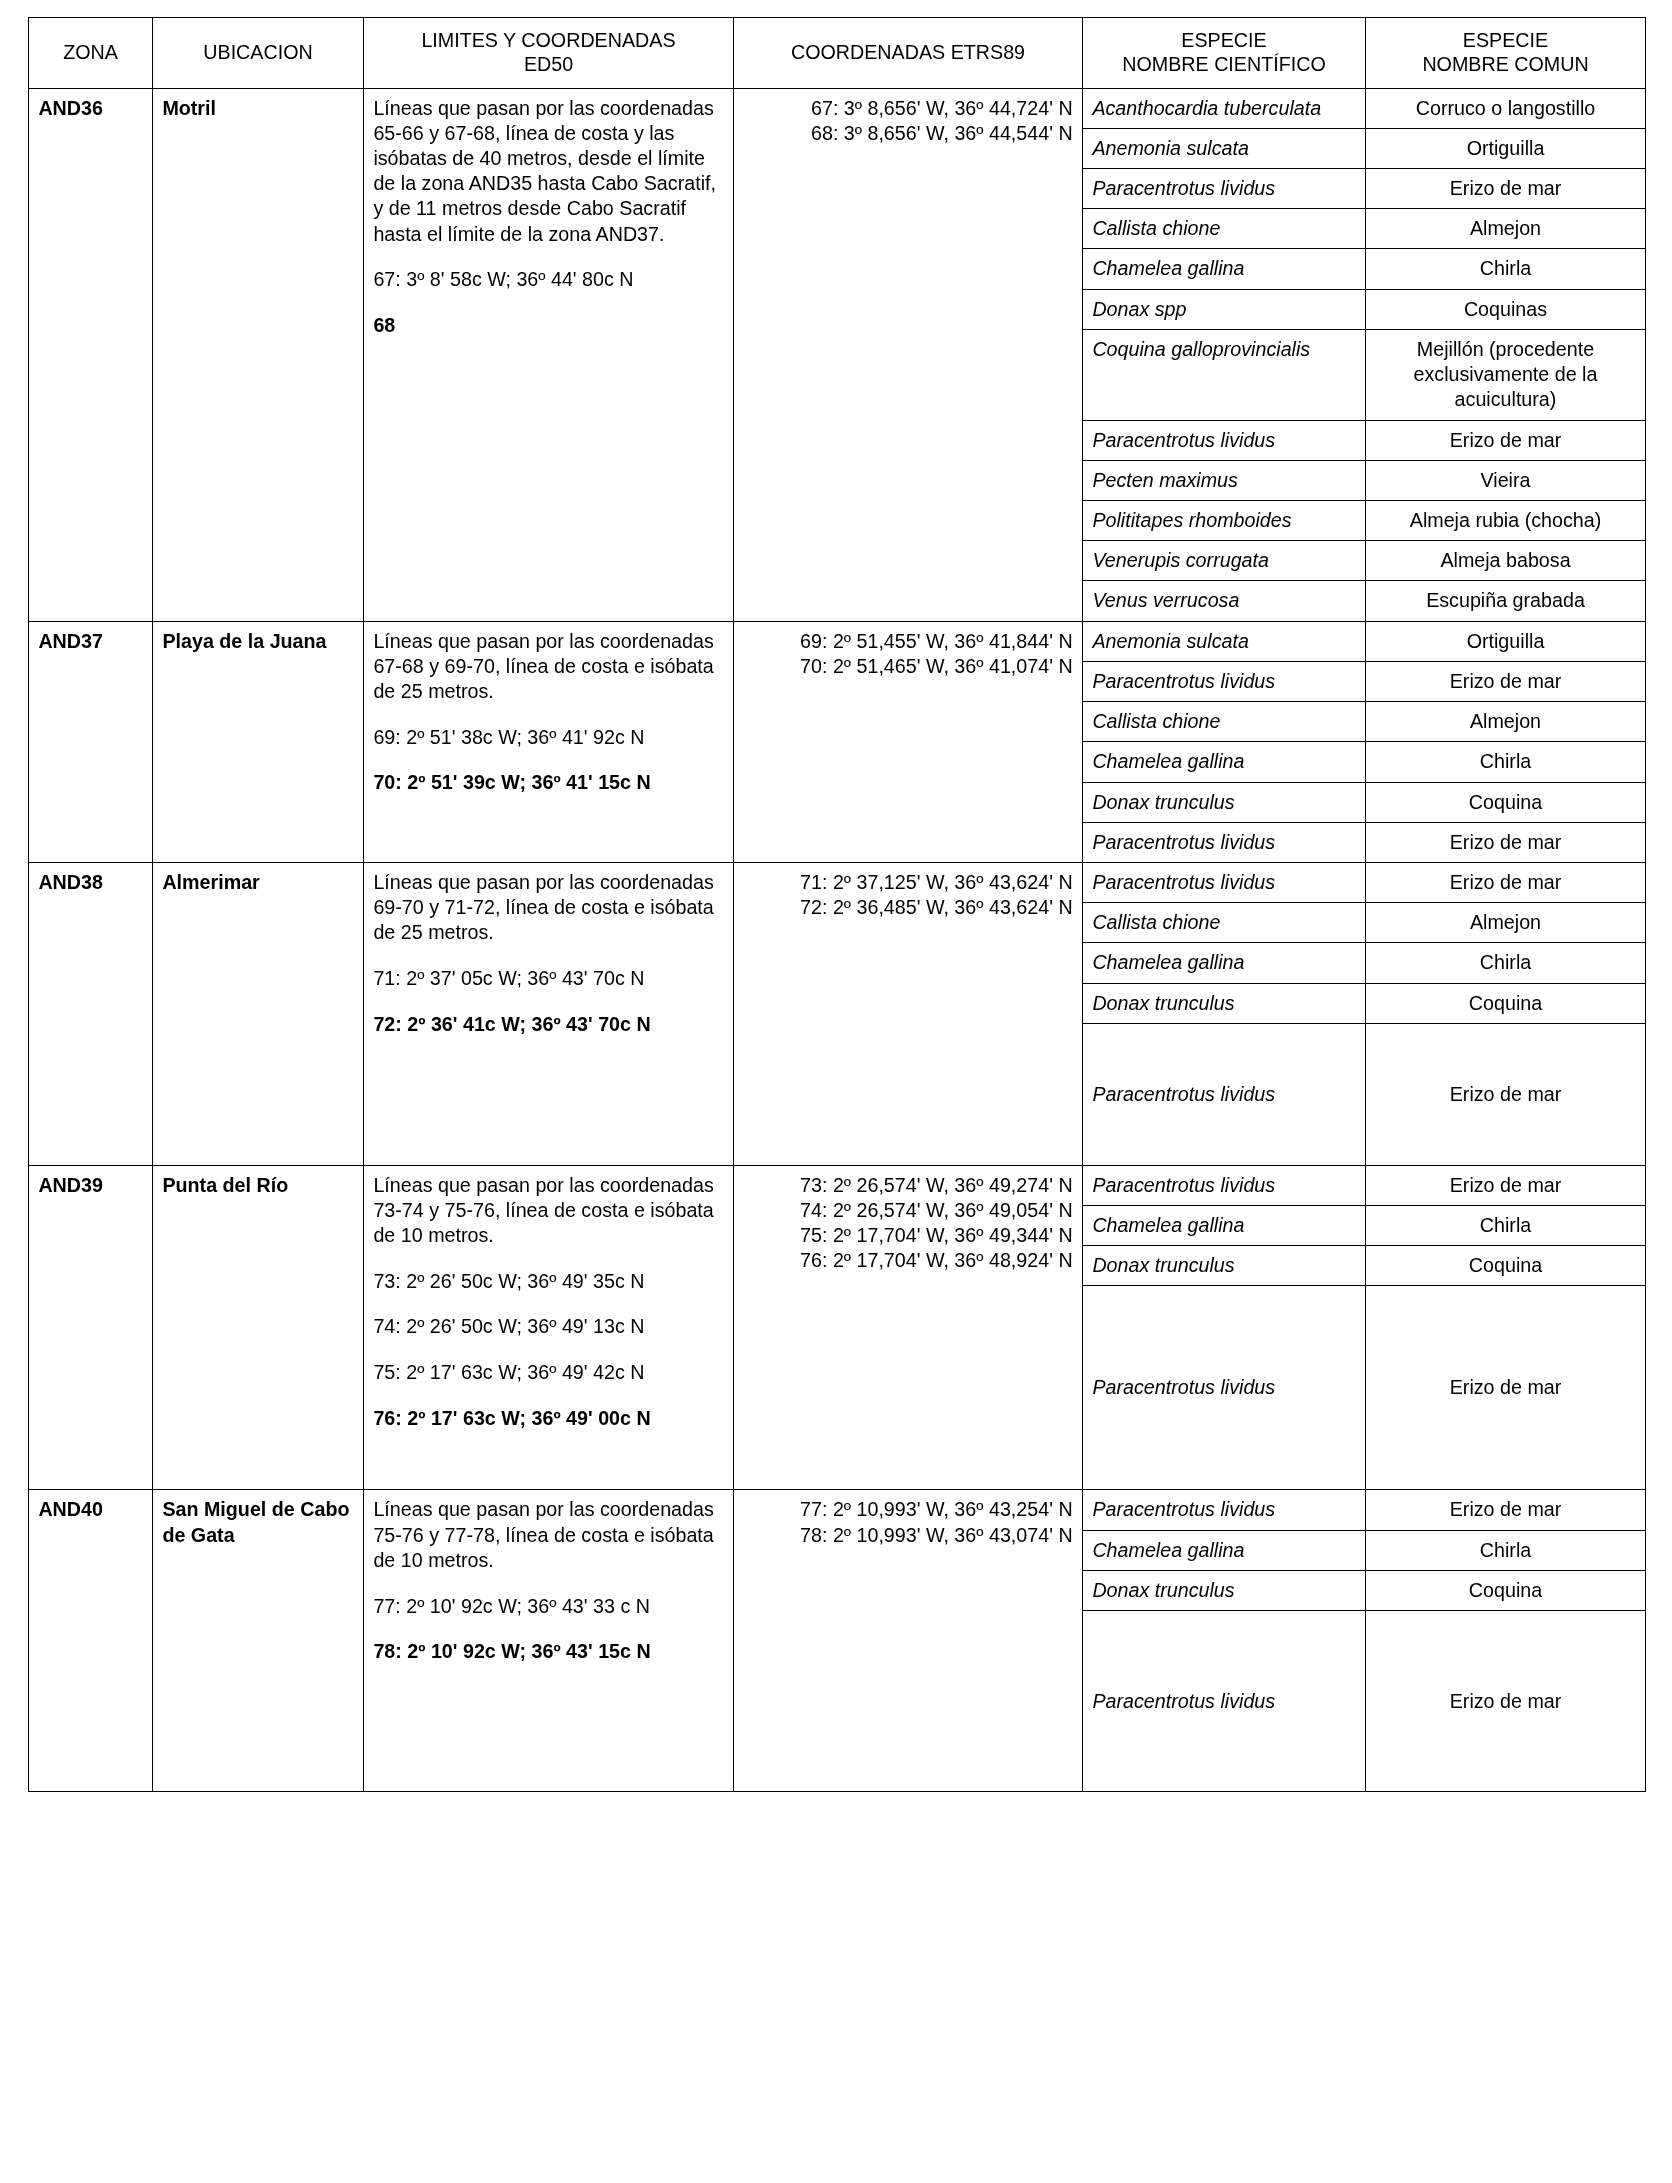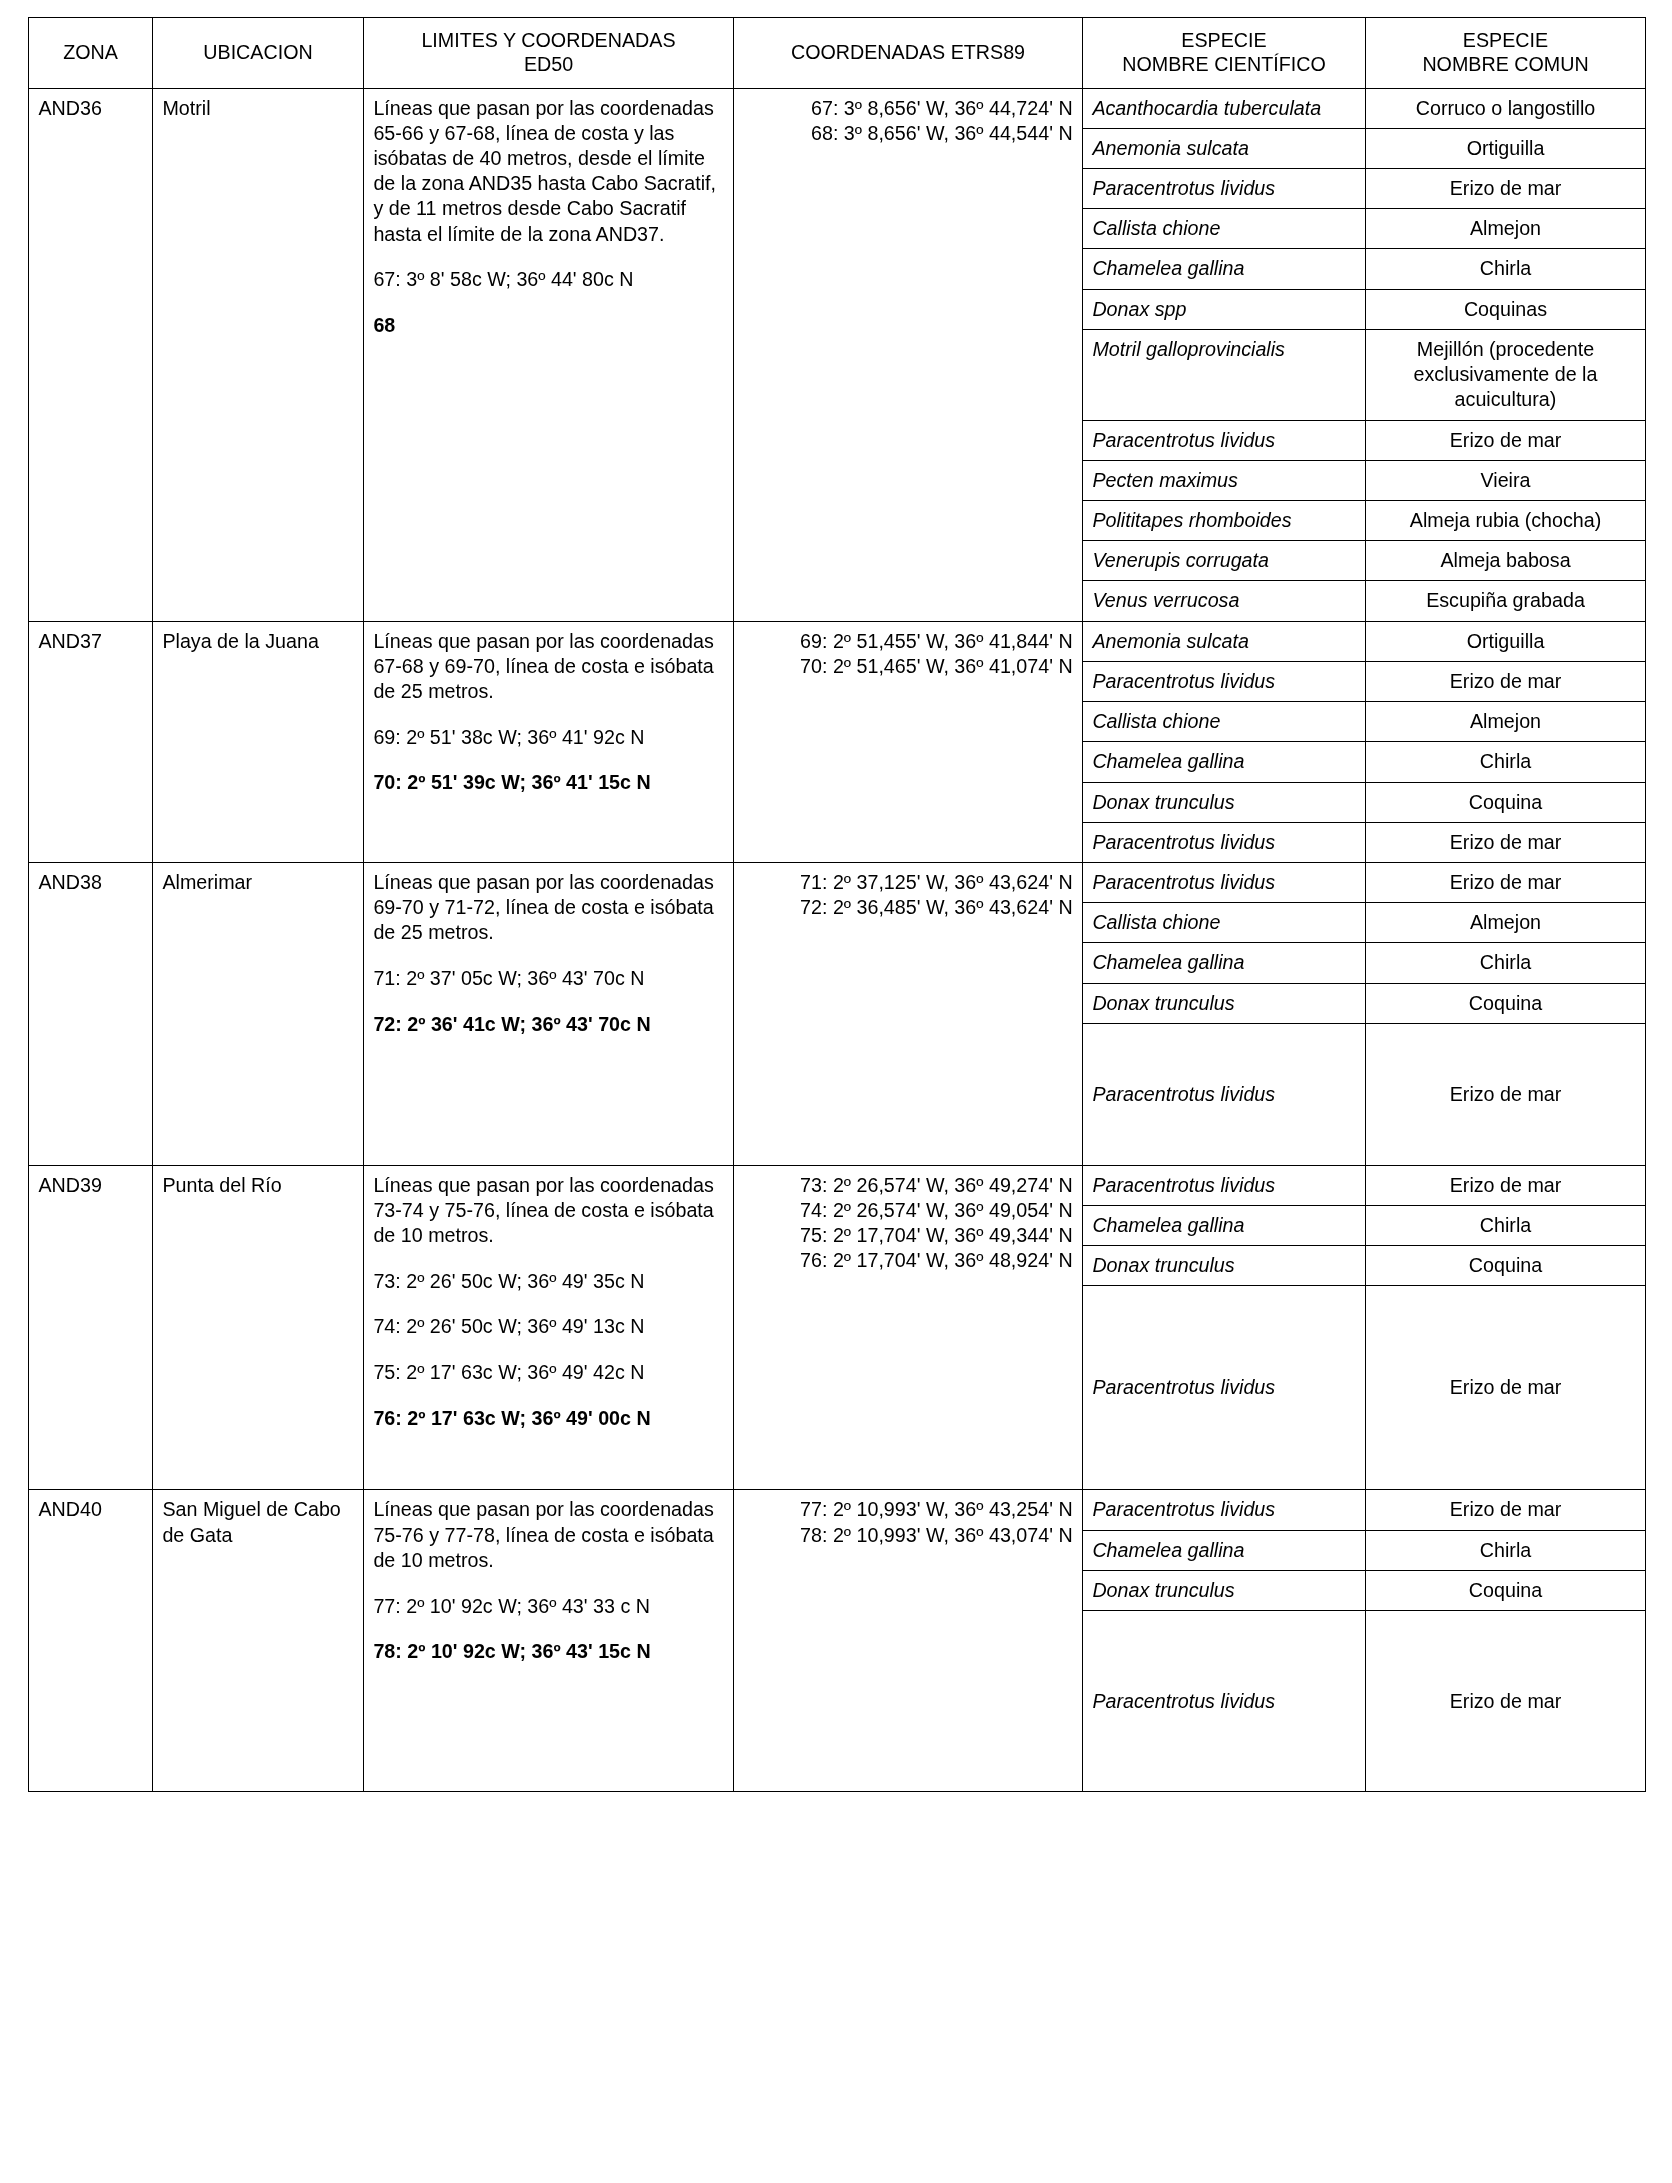--- a/index.html
+++ b/index.html
@@ -39,20 +39,21 @@
   }
   table.zonas th {
     font-weight: normal;
     text-align: center;
     vertical-align: middle;
     padding: 11px 6.3px;
     line-height: 1.2;
   }
   td.zona, td.ubic {
     padding-top: 10.2px;
+    font-weight: bold;
   }
   td.lim {
     padding-top: 10.2px;
   }
   td.lim p {
     margin: 0 0 20.4px 0;
   }
   td.lim p:last-child { margin-bottom: 0; font-weight: bold; }
   td.etrs {
     vertical-align: middle;
@@ -139,21 +140,21 @@
         </tr>
         <tr>
           <td class="cien">Chamelea gallina</td>
           <td class="comun">Chirla</td>
         </tr>
         <tr>
           <td class="cien">Donax spp</td>
           <td class="comun">Coquinas</td>
         </tr>
         <tr>
-          <td class="cien">Motril galloprovincialis</td>
+          <td class="cien">Coquina galloprovincialis</td>
           <td class="comun">Mejillón (procedente exclusivamente de la acuicultura)</td>
         </tr>
         <tr>
           <td class="cien">Paracentrotus lividus</td>
           <td class="comun">Erizo de mar</td>
         </tr>
         <tr>
           <td class="cien">Pecten maximus</td>
           <td class="comun">Vieira</td>
         </tr>

